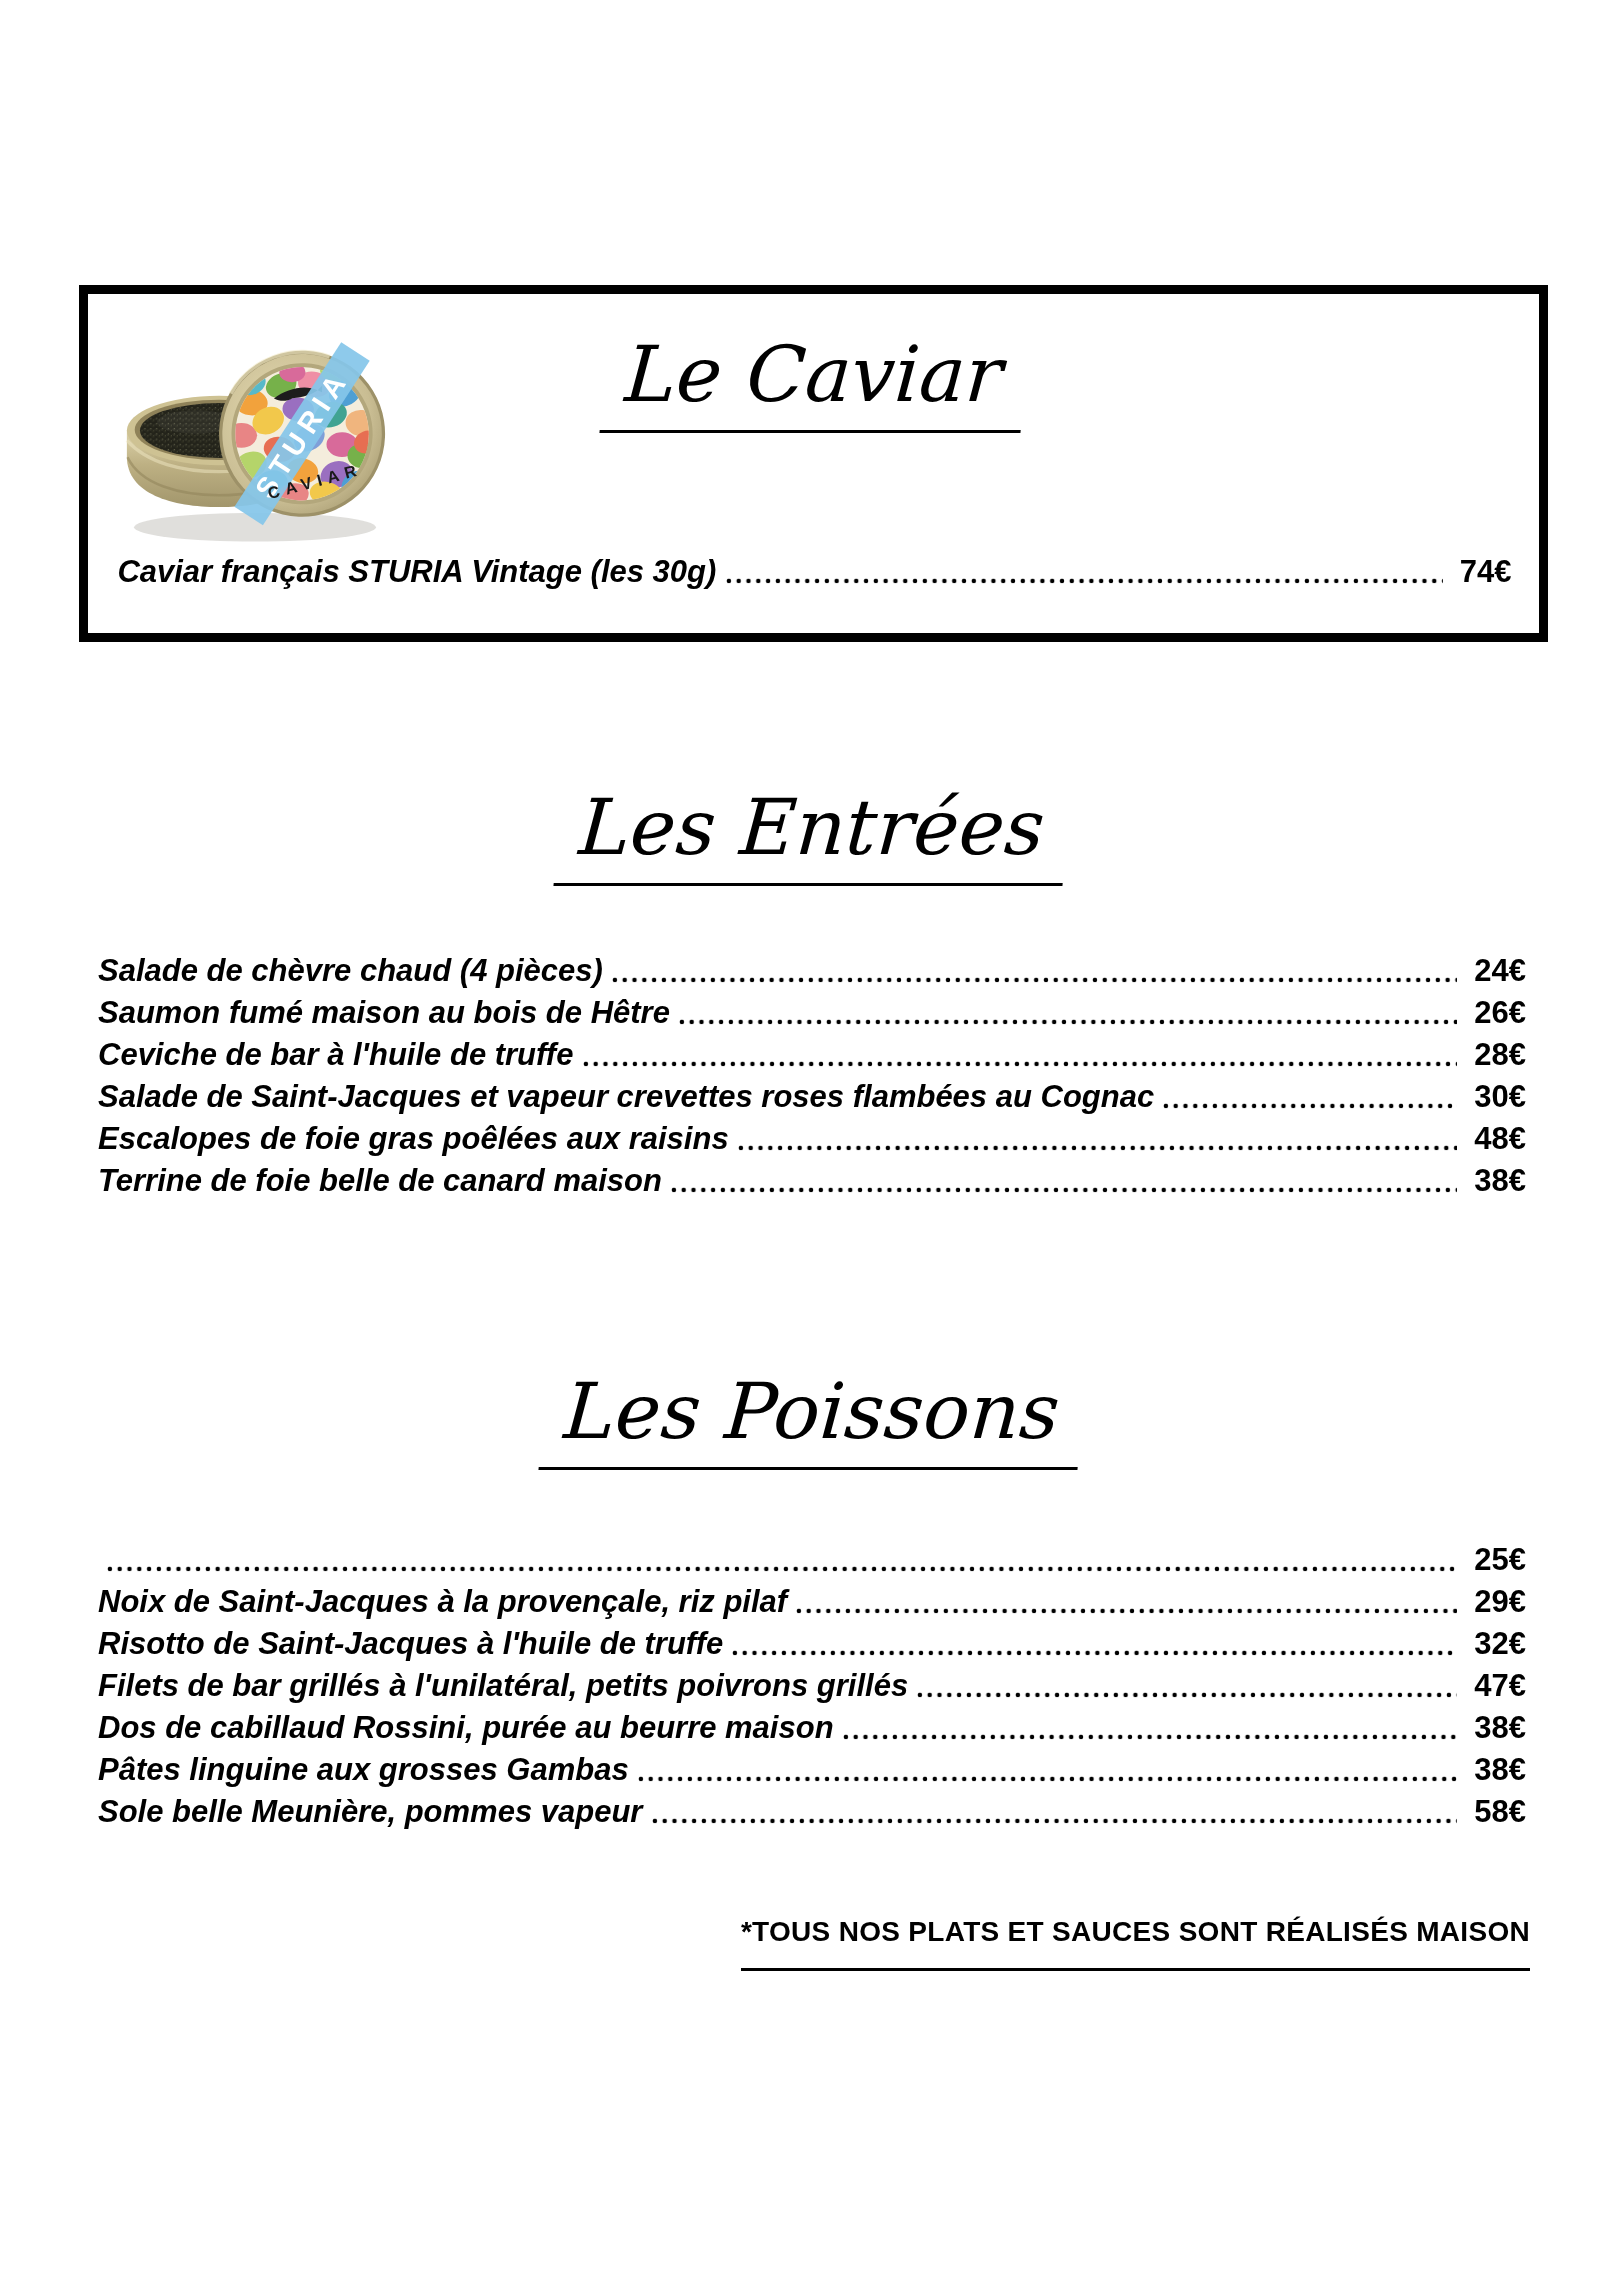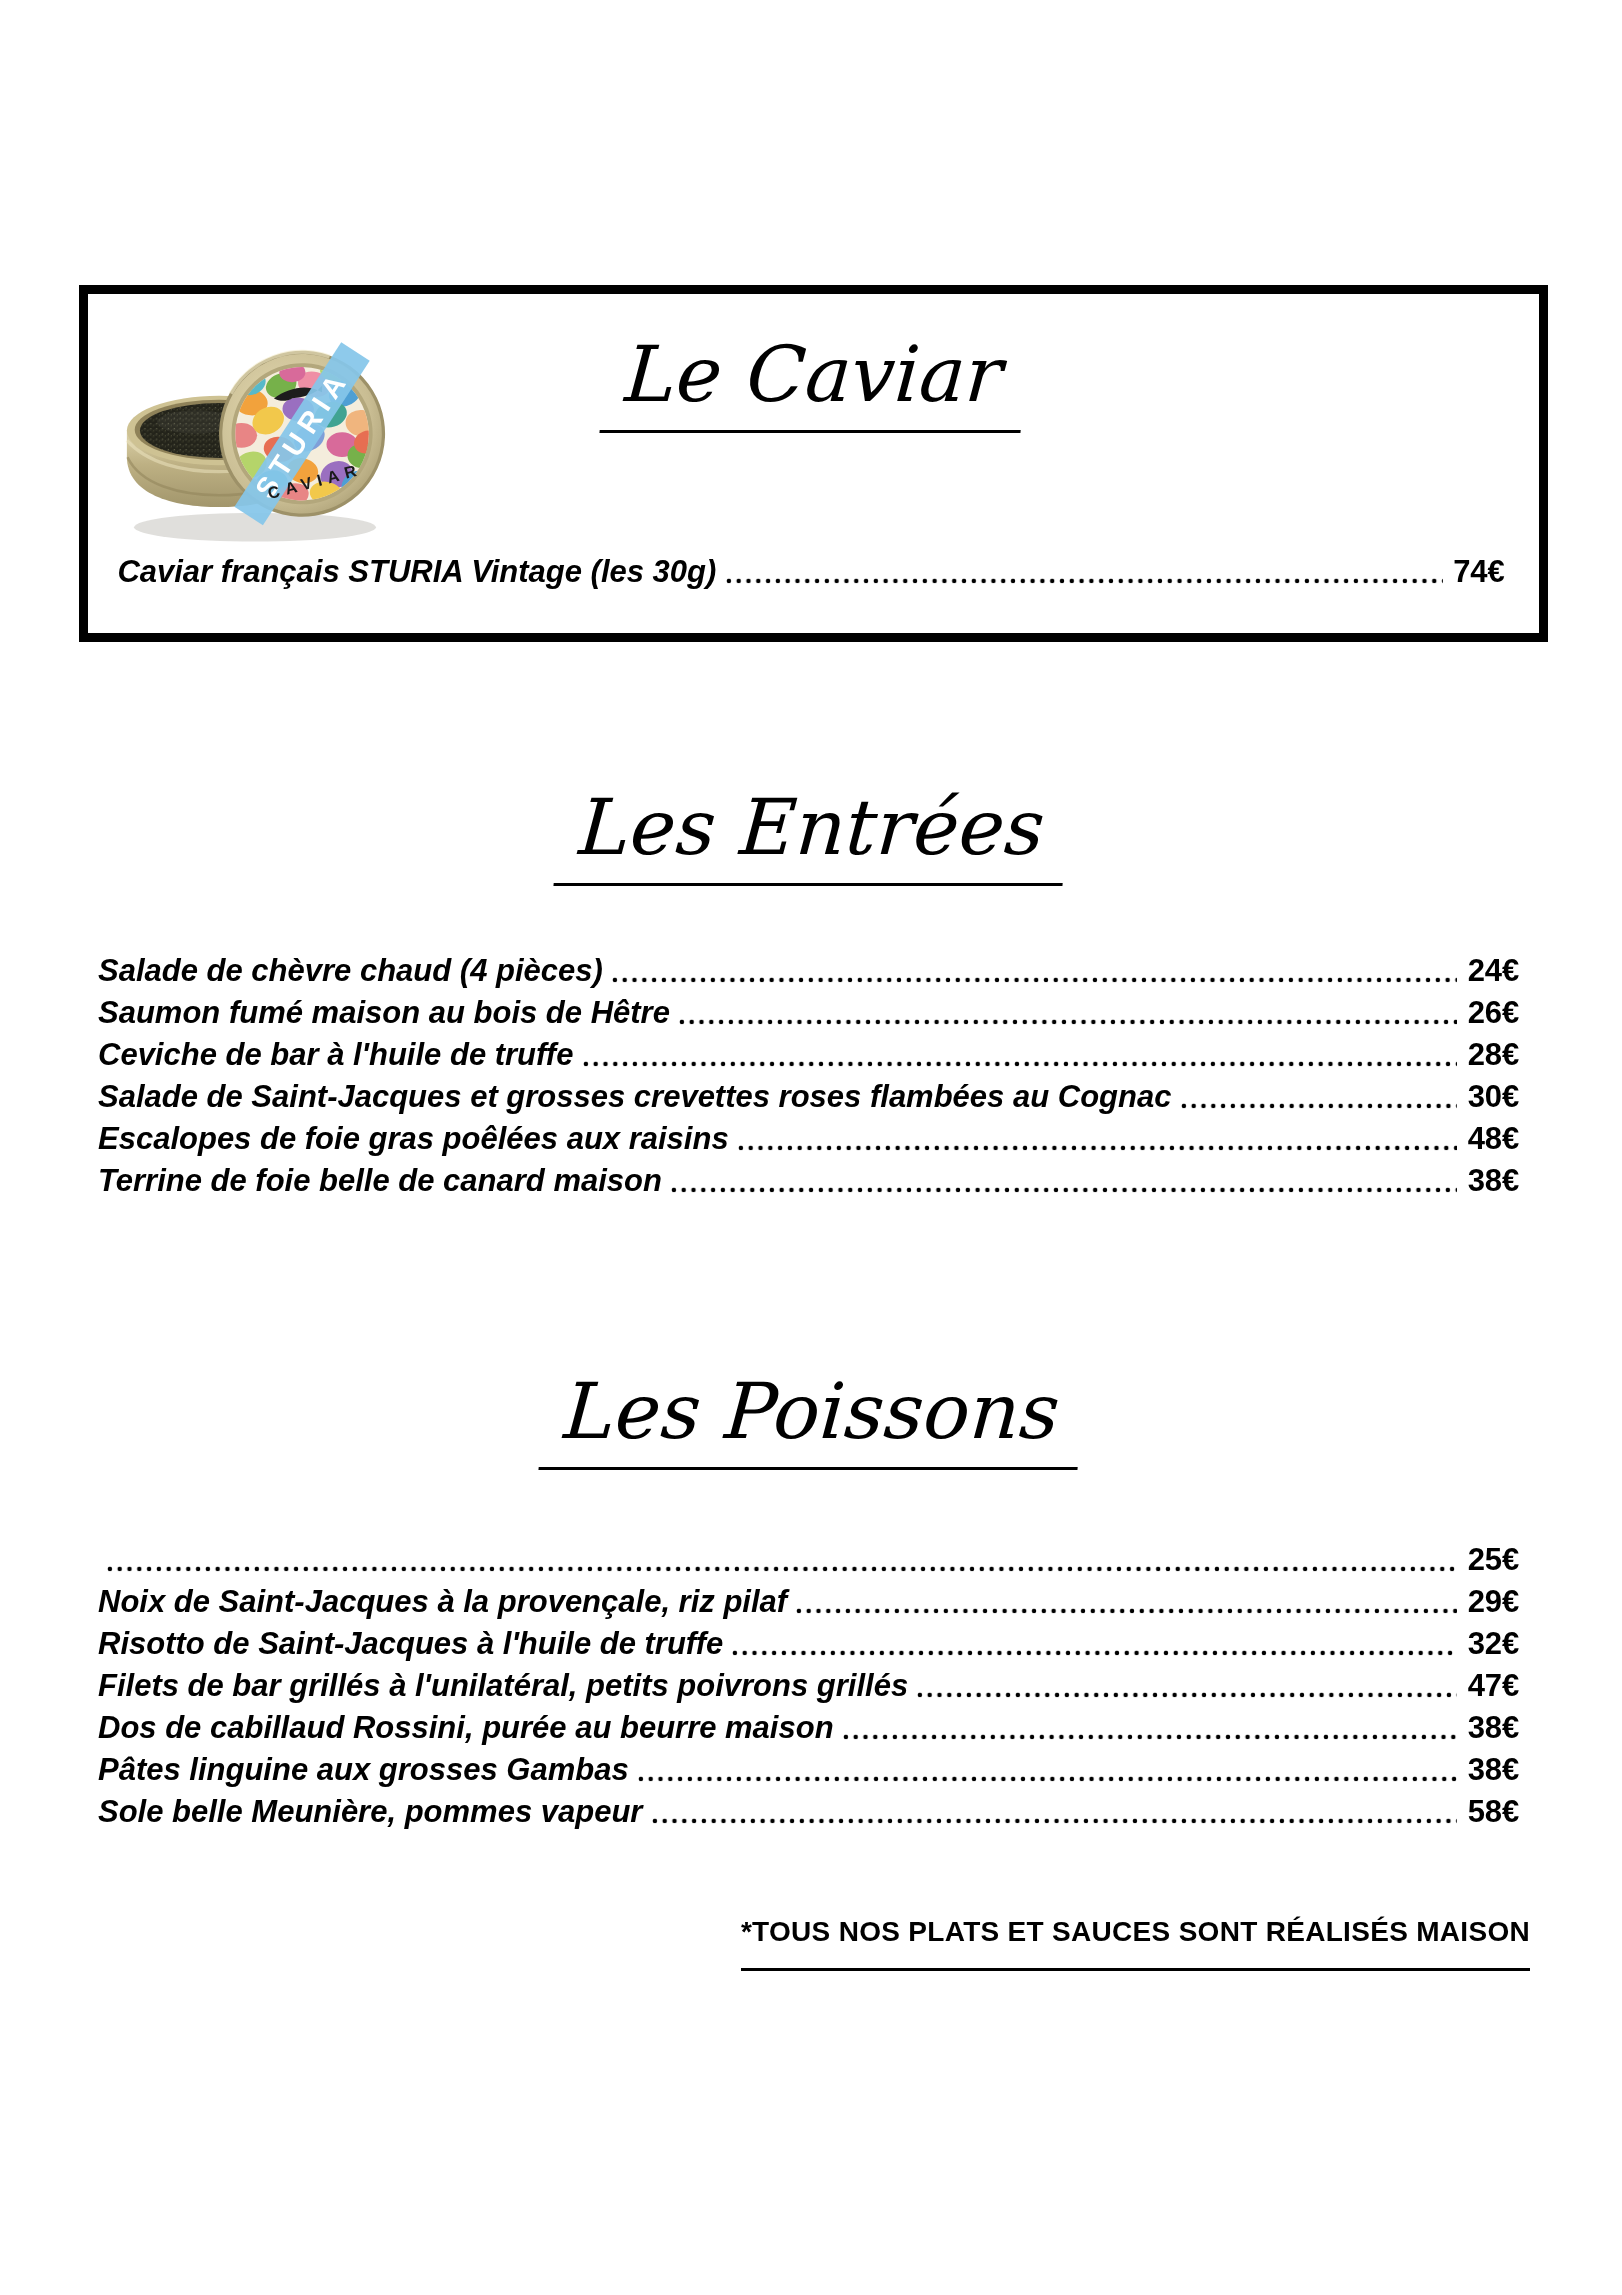--- a/index.html
+++ b/index.html
@@ -48,21 +48,21 @@
   .dots {
     flex:1 1 auto;
     align-self:flex-end;
     height:6.5px;
     margin:0 3.9px 9.2px 9.2px;
     background-image:radial-gradient(circle at 2.9px 2.9px, #000 2px, transparent 2.6px);
     background-size:9.8px 5.9px;
     background-repeat:repeat-x;
     background-position:left bottom;
   }
-  .price { flex:0 0 auto; text-align:center; min-width:65px; }
+  .price { flex:0 0 auto; text-align:right; min-width:65px; }
 
   .caviar-row { position:absolute; left:29.4px; right:27.5px; top:257px; }
 
   .menu-list { position:absolute; left:98px; right:96px; }
   #entrees-list  { top:950px; }
   #poissons-list { top:1539px; }
   .menu-list .menu-row { height:42px; }
 
   
   .footer-note {
@@ -191,21 +191,21 @@
       <span class="item-name">Saumon fumé maison au bois de Hêtre</span>
       <span class="dots"></span>
       <span class="price">26€</span>
     </div>
     <div class="menu-row">
       <span class="item-name">Ceviche de bar à l'huile de truffe</span>
       <span class="dots"></span>
       <span class="price">28€</span>
     </div>
     <div class="menu-row">
-      <span class="item-name">Salade de Saint-Jacques et grosses crevettes roses flambées au Cognac</span>
+      <span class="item-name">Salade de Saint-Jacques et vapeur crevettes roses flambées au Cognac</span>
       <span class="dots"></span>
       <span class="price">30€</span>
     </div>
     <div class="menu-row">
       <span class="item-name">Escalopes de foie gras poêlées aux raisins</span>
       <span class="dots"></span>
       <span class="price">48€</span>
     </div>
     <div class="menu-row">
       <span class="item-name">Terrine de foie belle de canard maison</span>

